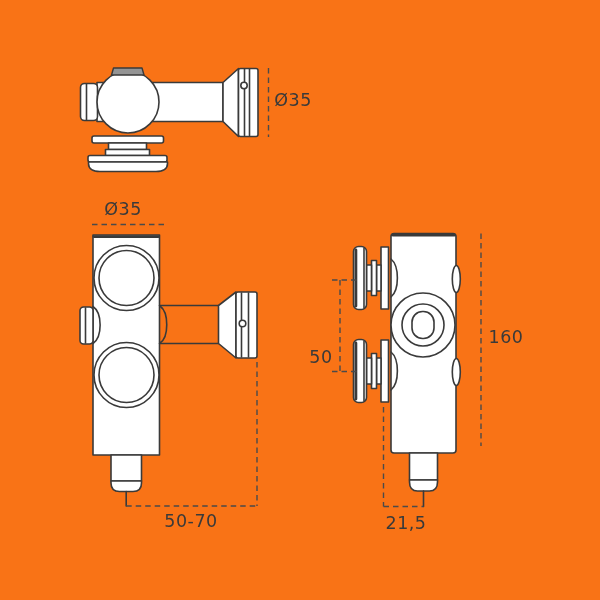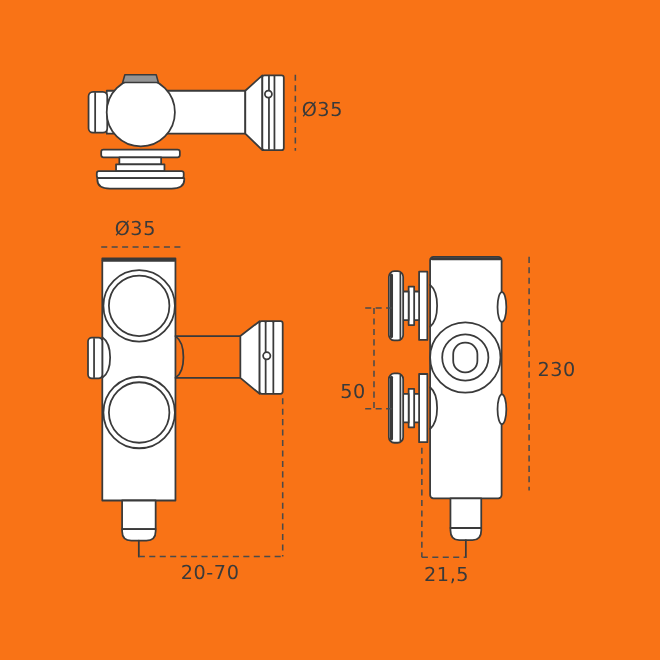--- a/index.html
+++ b/index.html
@@ -129,16 +129,16 @@
       <line class="dash" x1="332" y1="371.5" x2="357" y2="371.5"></line>
       <line class="dash" x1="481" y1="233.5" x2="481" y2="446"></line>
       <line class="dash" x1="383.5" y1="407" x2="383.5" y2="506.5"></line>
       <line class="dash" x1="383.5" y1="506.5" x2="423.5" y2="506.5"></line>
     </g>
   </svg>
 
   <div class="dim-label" style="left:293px;top:100px;">Ø35</div>
   <div class="dim-label" style="left:123px;top:209px;">Ø35</div>
   <div class="dim-label" style="left:321px;top:330px;margin-top:27px;">50</div>
-  <div class="dim-label" style="left:506px;top:337px;">230</div>
-  <div class="dim-label" style="left:191px;top:521px;">20-70</div>
+  <div class="dim-label" style="left:506px;top:337px;">160</div>
+  <div class="dim-label" style="left:191px;top:521px;">50-70</div>
   <div class="dim-label" style="left:406px;top:523px;text-align:center;">21,5</div>
 </div>
 
 </body></html>

